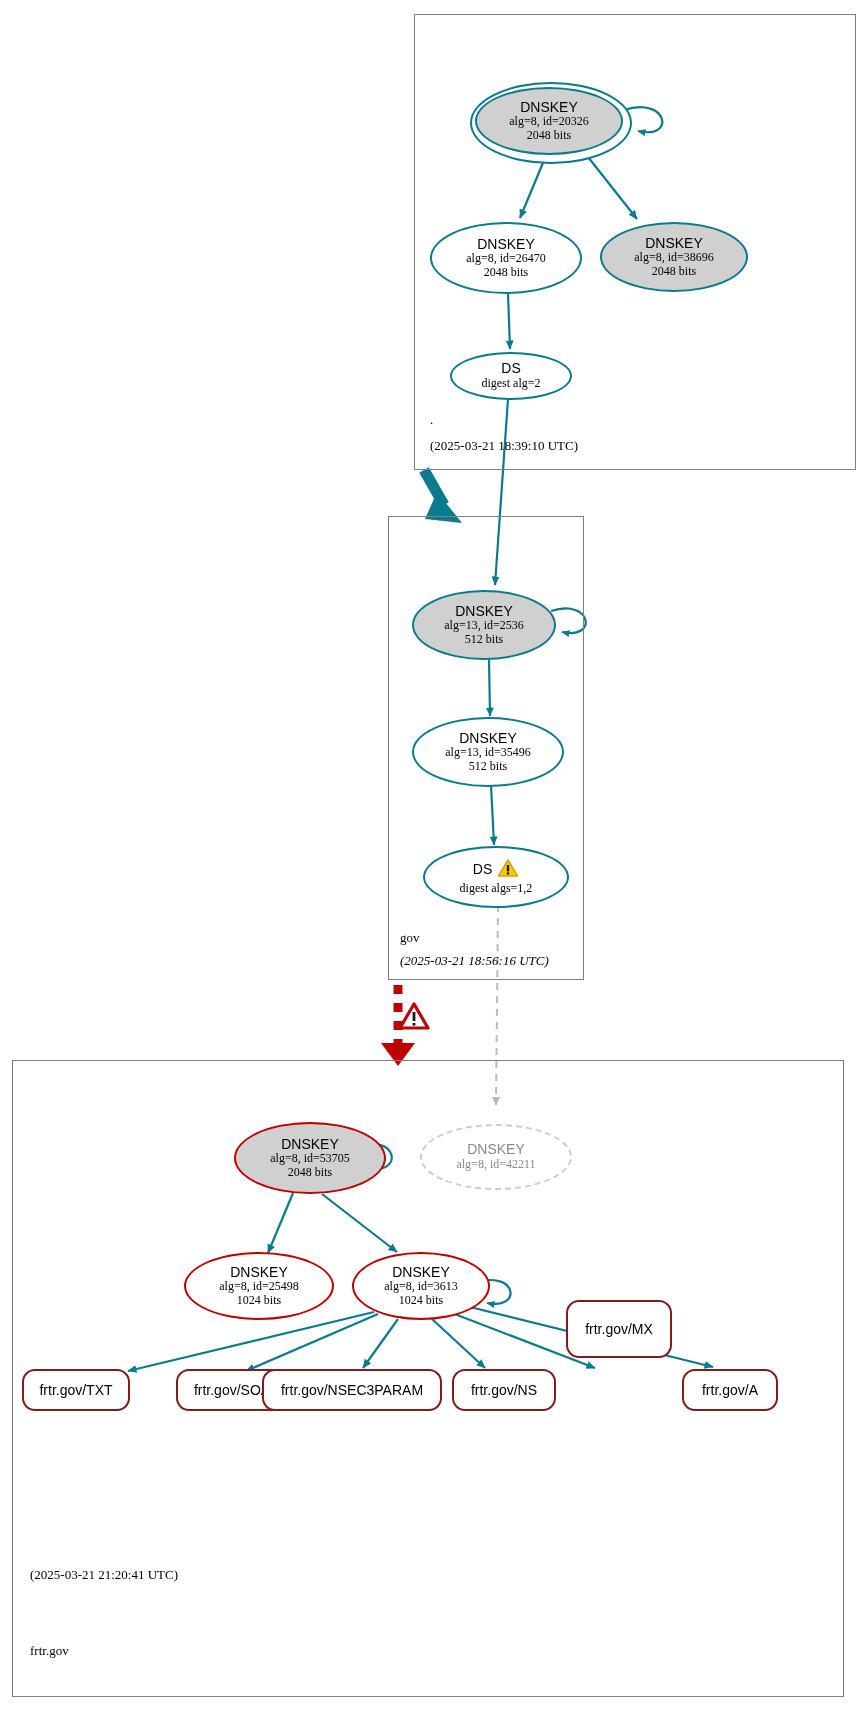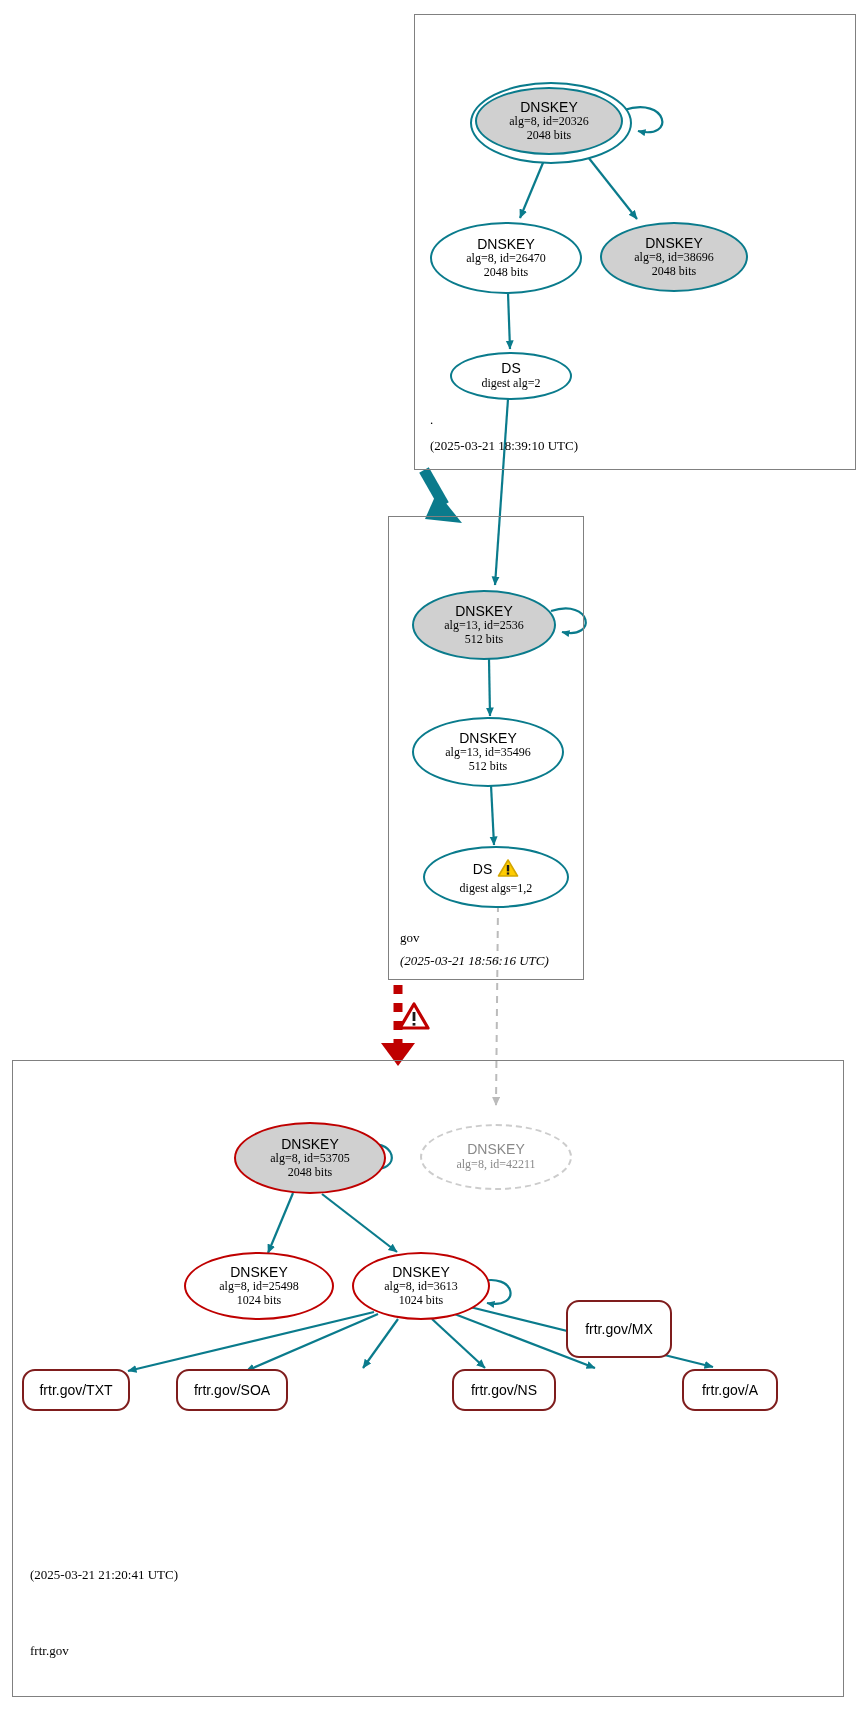--- a/index.html
+++ b/index.html
@@ -239,20 +239,23 @@
     <div class="t2">alg=8, id=3613</div>
     <div class="t3">1024 bits</div>
   </div>
 
   <div class="rrset" style="left:22px; top:1369px; width:108px; height:42px;">
     <span>frtr.gov/TXT</span>
   </div>
   <div class="rrset" style="left:140px; top:1369px; width:112px; height:42px;margin-left:36px;">
     <span>frtr.gov/SOA</span>
   </div>
+  <div class="rrset" style="left:262px; top:1369px; width:180px; height:42px;">
+    <span>frtr.gov/NSEC3PARAM</span>
+  </div>
   <div class="rrset" style="left:452px; top:1369px; width:104px; height:42px;">
     <span>frtr.gov/NS</span>
   </div>
   <div class="rrset" style="left:566px; top:1300px; width:106px; height:58px;">
     <span>frtr.gov/MX</span>
   </div>
   <div class="rrset" style="left:682px; top:1369px; width:96px; height:42px;align-items:center;">
     <span>frtr.gov/A</span>
   </div>
 

